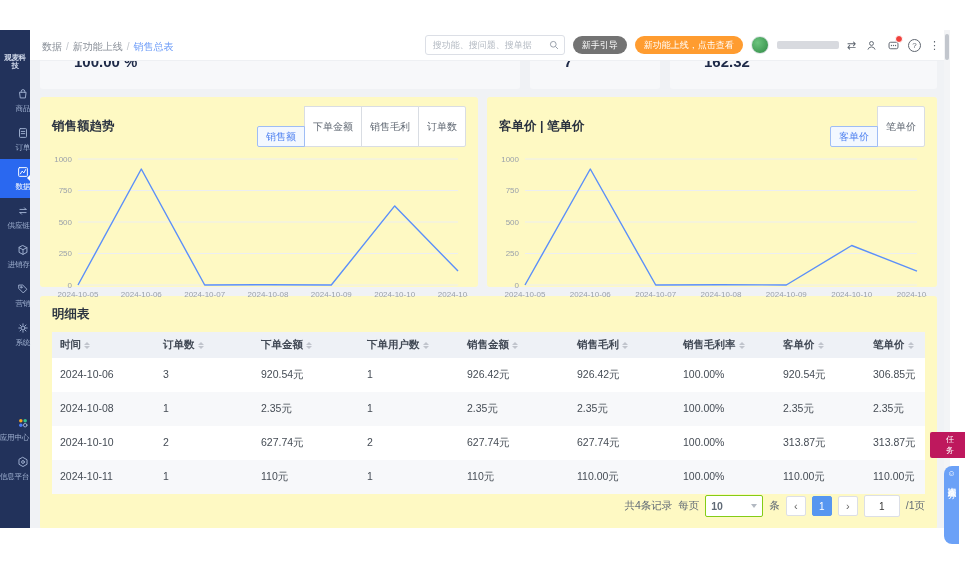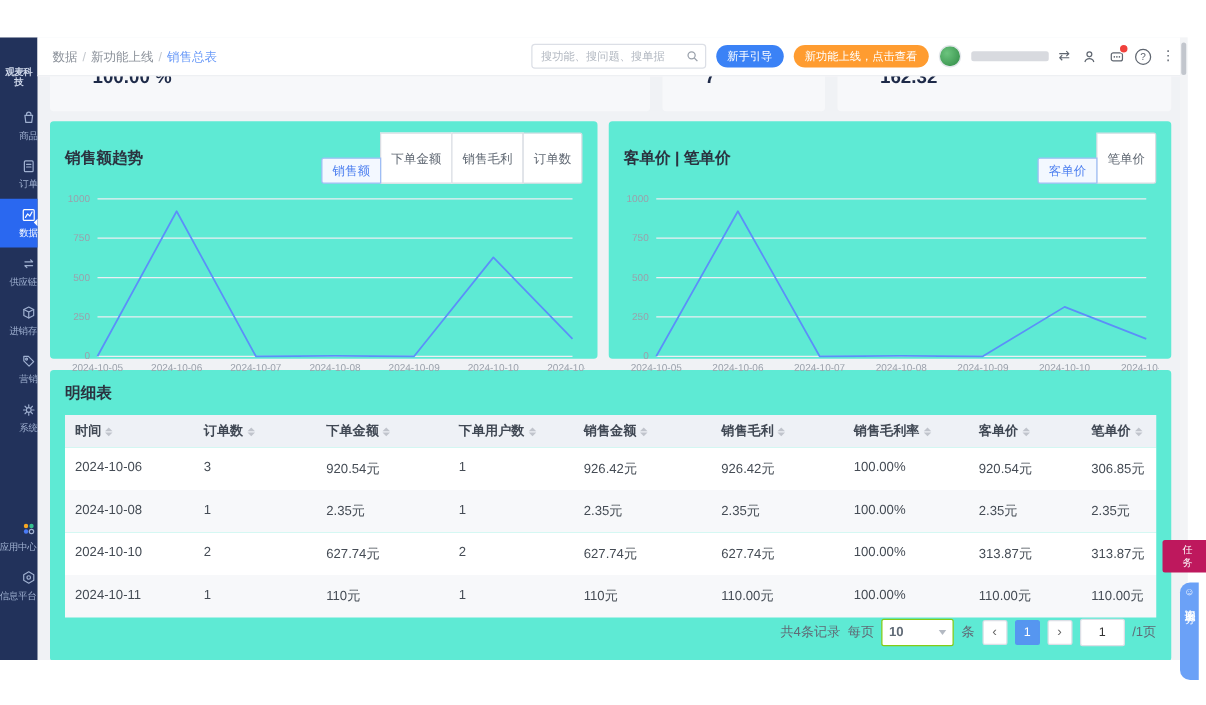--- a/index.html
+++ b/index.html
@@ -21,40 +21,40 @@
   .main{flex:1;display:flex;flex-direction:column;min-width:0;}
   .topbar{height:30px;background:#fff;display:flex;align-items:center;padding:0 10px 0 12px;flex:none;border-bottom:1px solid #eef0f3;}
   .crumb{font-size:10px;color:#8a9099;cursor:pointer;}
   .crumb.last{color:#6a9af8;cursor:default;}
   .crumb-sep{font-size:10px;color:#c3c7cd;margin:0 4px;}
   .topbar-right{margin-left:auto;display:flex;align-items:center;gap:8px;}
   .searchbox{display:flex;align-items:center;width:128px;height:18px;border:1px solid #dcdfe6;border-radius:3px;padding:0 5px;background:#fff;}
   .searchbox input{border:none;outline:none;flex:1;font-size:9px;color:#333;min-width:0;font-family:inherit;}
   .searchbox input::placeholder{color:#b3b9c2;}
   .pill{height:18px;display:flex;align-items:center;padding:0 9px;border-radius:9px;font-size:9px;color:#fff;cursor:pointer;white-space:nowrap;border:none;font-family:inherit;}
-  .pill.blue{background:#3b82f6;}
+  .pill.blue{background:#737373;}
   .pill.orange{background:#ff9c30;}
   .avatar{width:16px;height:16px;border-radius:50%;background:radial-gradient(circle at 35% 35%,#6cc47e,#2f8a44);border:1px solid #e2e6ea;flex:none;}
   .redacted{width:62px;height:8px;background:#d8dadf;border-radius:2px;}
   .glyph{font-size:11px;color:#5f6670;line-height:1;cursor:pointer;}
   .icon-btn{position:relative;display:flex;align-items:center;justify-content:center;width:14px;height:14px;cursor:pointer;color:#5f6670;}
   .badge{position:absolute;top:-3px;right:-3px;width:6px;height:6px;border-radius:50%;background:#f0413c;border:1px solid #fff;}
   .help-circle{width:11px;height:11px;border:1px solid #5f6670;border-radius:50%;font-size:8px;color:#5f6670;display:flex;align-items:center;justify-content:center;cursor:pointer;}
 
   
   .content{flex:1;padding:0 13px 10px 10px;overflow:hidden;}
   .stats-row{display:flex;margin-top:0;height:28px;gap:10px;}
   .stat-card{background:#f7f8fa;border-radius:0 0 3px 3px;overflow:hidden;padding:0 0 0 34px;}
   .stat-card .stat-value{font-size:15px;font-weight:bold;color:#1e2a48;margin-top:-8px;display:block;}
   .stat-1{width:446px;flex:none;}
   .stat-2{width:96px;flex:none;}
   .stat-3{flex:1;}
 
   .charts-row{display:flex;gap:9px;margin-top:8px;}
-  .card{background:#5eead4;border-radius:3px;}
+  .card{background:#fef9c3;border-radius:3px;}
   .chart-card{height:190px;display:flex;flex-direction:column;}
   .chart-card.left{width:438px;flex:none;}
   .chart-card.right{flex:1;min-width:0;}
   .card-head{display:flex;align-items:center;justify-content:space-between;padding:9px 12px 2px;}
   .card-title{font-size:12.5px;font-weight:bold;color:#2b3340;}
   .toggles{display:flex;}
   .toggle{font-size:10px;padding:2.5px 8px;background:#fff;border:1px solid #d9dde3;color:#606873;margin-left:-1px;cursor:pointer;font-family:inherit;position:relative;}
   .toggle:first-child{margin-left:0;border-radius:2px 0 0 2px;}
   .toggle:last-child{border-radius:0 2px 2px 0;}
   .toggle.active{color:#4e80f0;border-color:#9fbdf5;background:#f3f8ff;z-index:1;margin-top:20px;}

